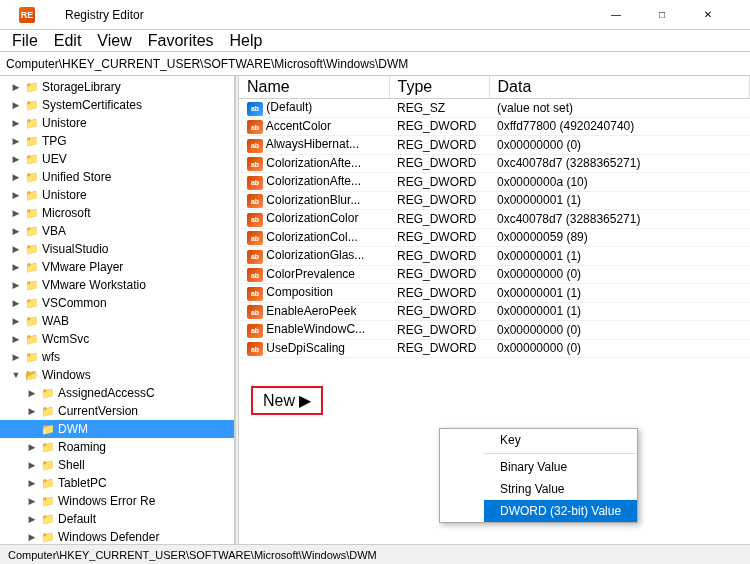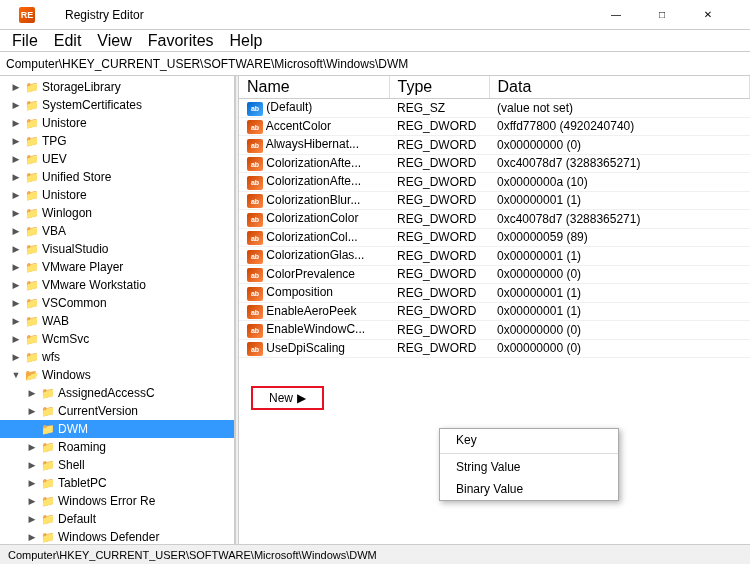--- a/index.html
+++ b/index.html
@@ -192,38 +192,39 @@
       display: flex;
       align-items: center;
       padding: 0 8px;
       font-size: 11px;
       color: #000;
     }
 
     .new-btn {
       background: #fff;
       border: 2px solid #e81123;
-      padding: 3px 16px;
-      font-size: 12px;
+      padding: 3px 10px;
+      font-size: 16px;
       cursor: pointer;
       display: flex;
       align-items: center;
       gap: 4px;
       white-space: nowrap;
     }
 
     .context-menu {
       position: absolute;
       background: #fff;
       border: 1px solid #aaa;
       box-shadow: 2px 2px 6px rgba(0,0,0,0.3);
       min-width: 180px;
       z-index: 200;
       top: 352px;
       left: 200px;
+      padding-left: 44px;
     }
 
     .ctx-item {
       padding: 4px 16px;
       font-size: 12px;
       cursor: pointer;
       white-space: nowrap;
     }
     .ctx-item.highlighted { background: #0078d7; color: white; }
     .ctx-separator {
@@ -297,21 +298,21 @@
       <span class="tree-label">Unified Store</span>
     </div>
     <div class="tree-item indent-1">
       <span class="expand-btn">▶</span>
       <span class="folder-icon">📁</span>
       <span class="tree-label">Unistore</span>
     </div>
     <div class="tree-item indent-1">
       <span class="expand-btn">▶</span>
       <span class="folder-icon">📁</span>
-      <span class="tree-label">Winlogon</span>
+      <span class="tree-label">Microsoft</span>
     </div>
     <div class="tree-item indent-1">
       <span class="expand-btn">▶</span>
       <span class="folder-icon">📁</span>
       <span class="tree-label">VBA</span>
     </div>
     <div class="tree-item indent-1">
       <span class="expand-btn">▶</span>
       <span class="folder-icon">📁</span>
       <span class="tree-label">VisualStudio</span>
@@ -486,22 +487,23 @@
     <div style="position:absolute; top:310px; left:12px; z-index:200;">
       <button class="new-btn">
         <span>New</span>
         <span>▶</span>
       </button>
     </div>
 
     <div class="context-menu">
       <div class="ctx-item">Key</div>
       <div class="ctx-separator"></div>
+      <div class="ctx-item">Binary Value</div>
       <div class="ctx-item">String Value</div>
-      <div class="ctx-item">Binary Value</div>
+      <div class="ctx-item highlighted">DWORD (32-bit) Value</div>
 
     </div>
   </div>
 </div>
 
 <div class="status-bar">
   <span>Computer\HKEY_CURRENT_USER\SOFTWARE\Microsoft\Windows\DWM</span>
 </div>
 
 </body></html>

